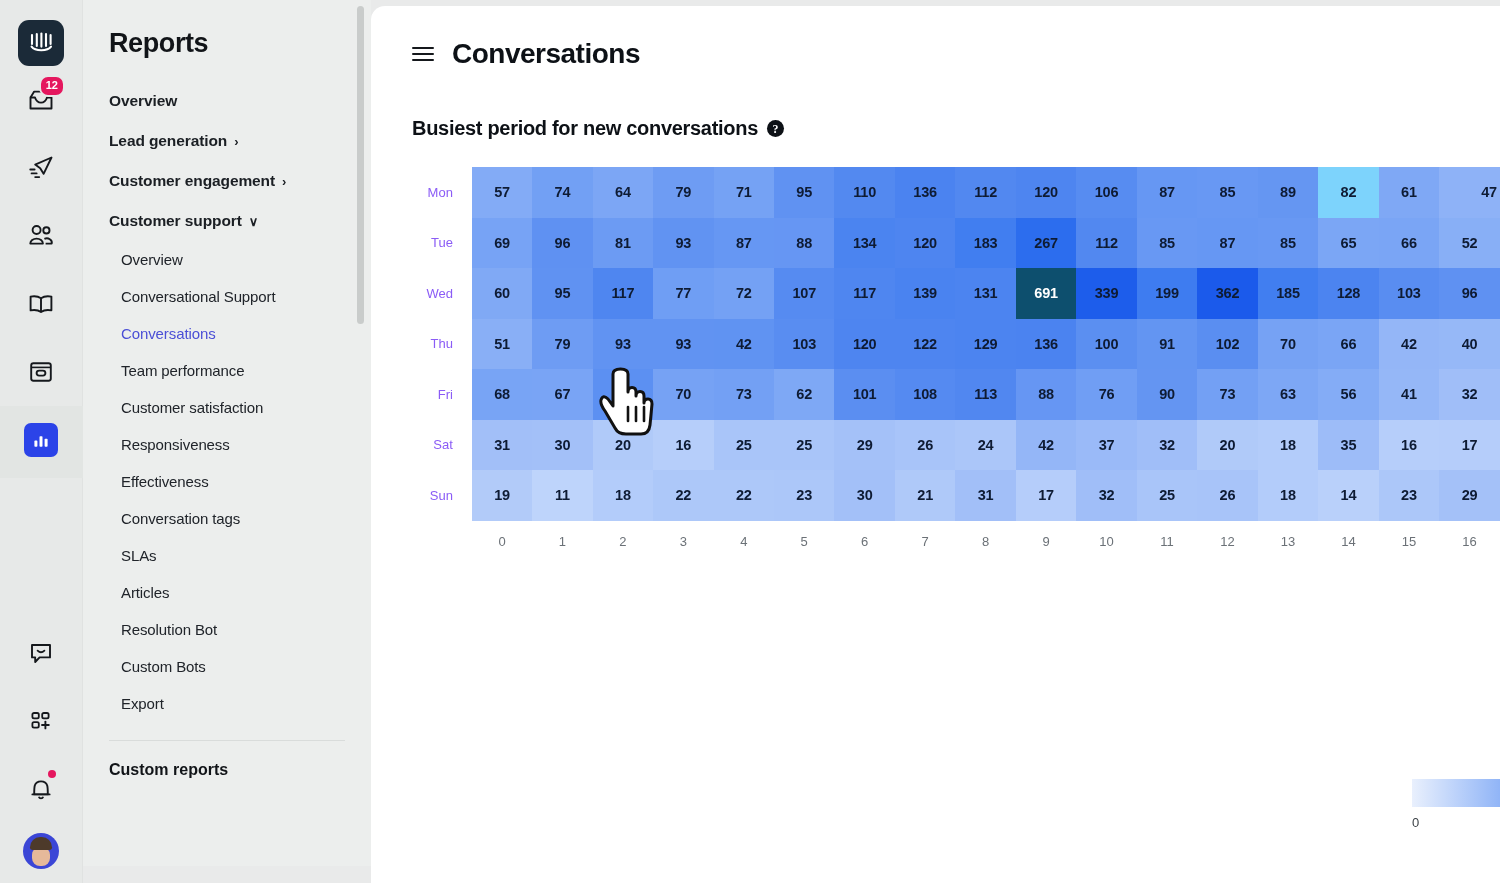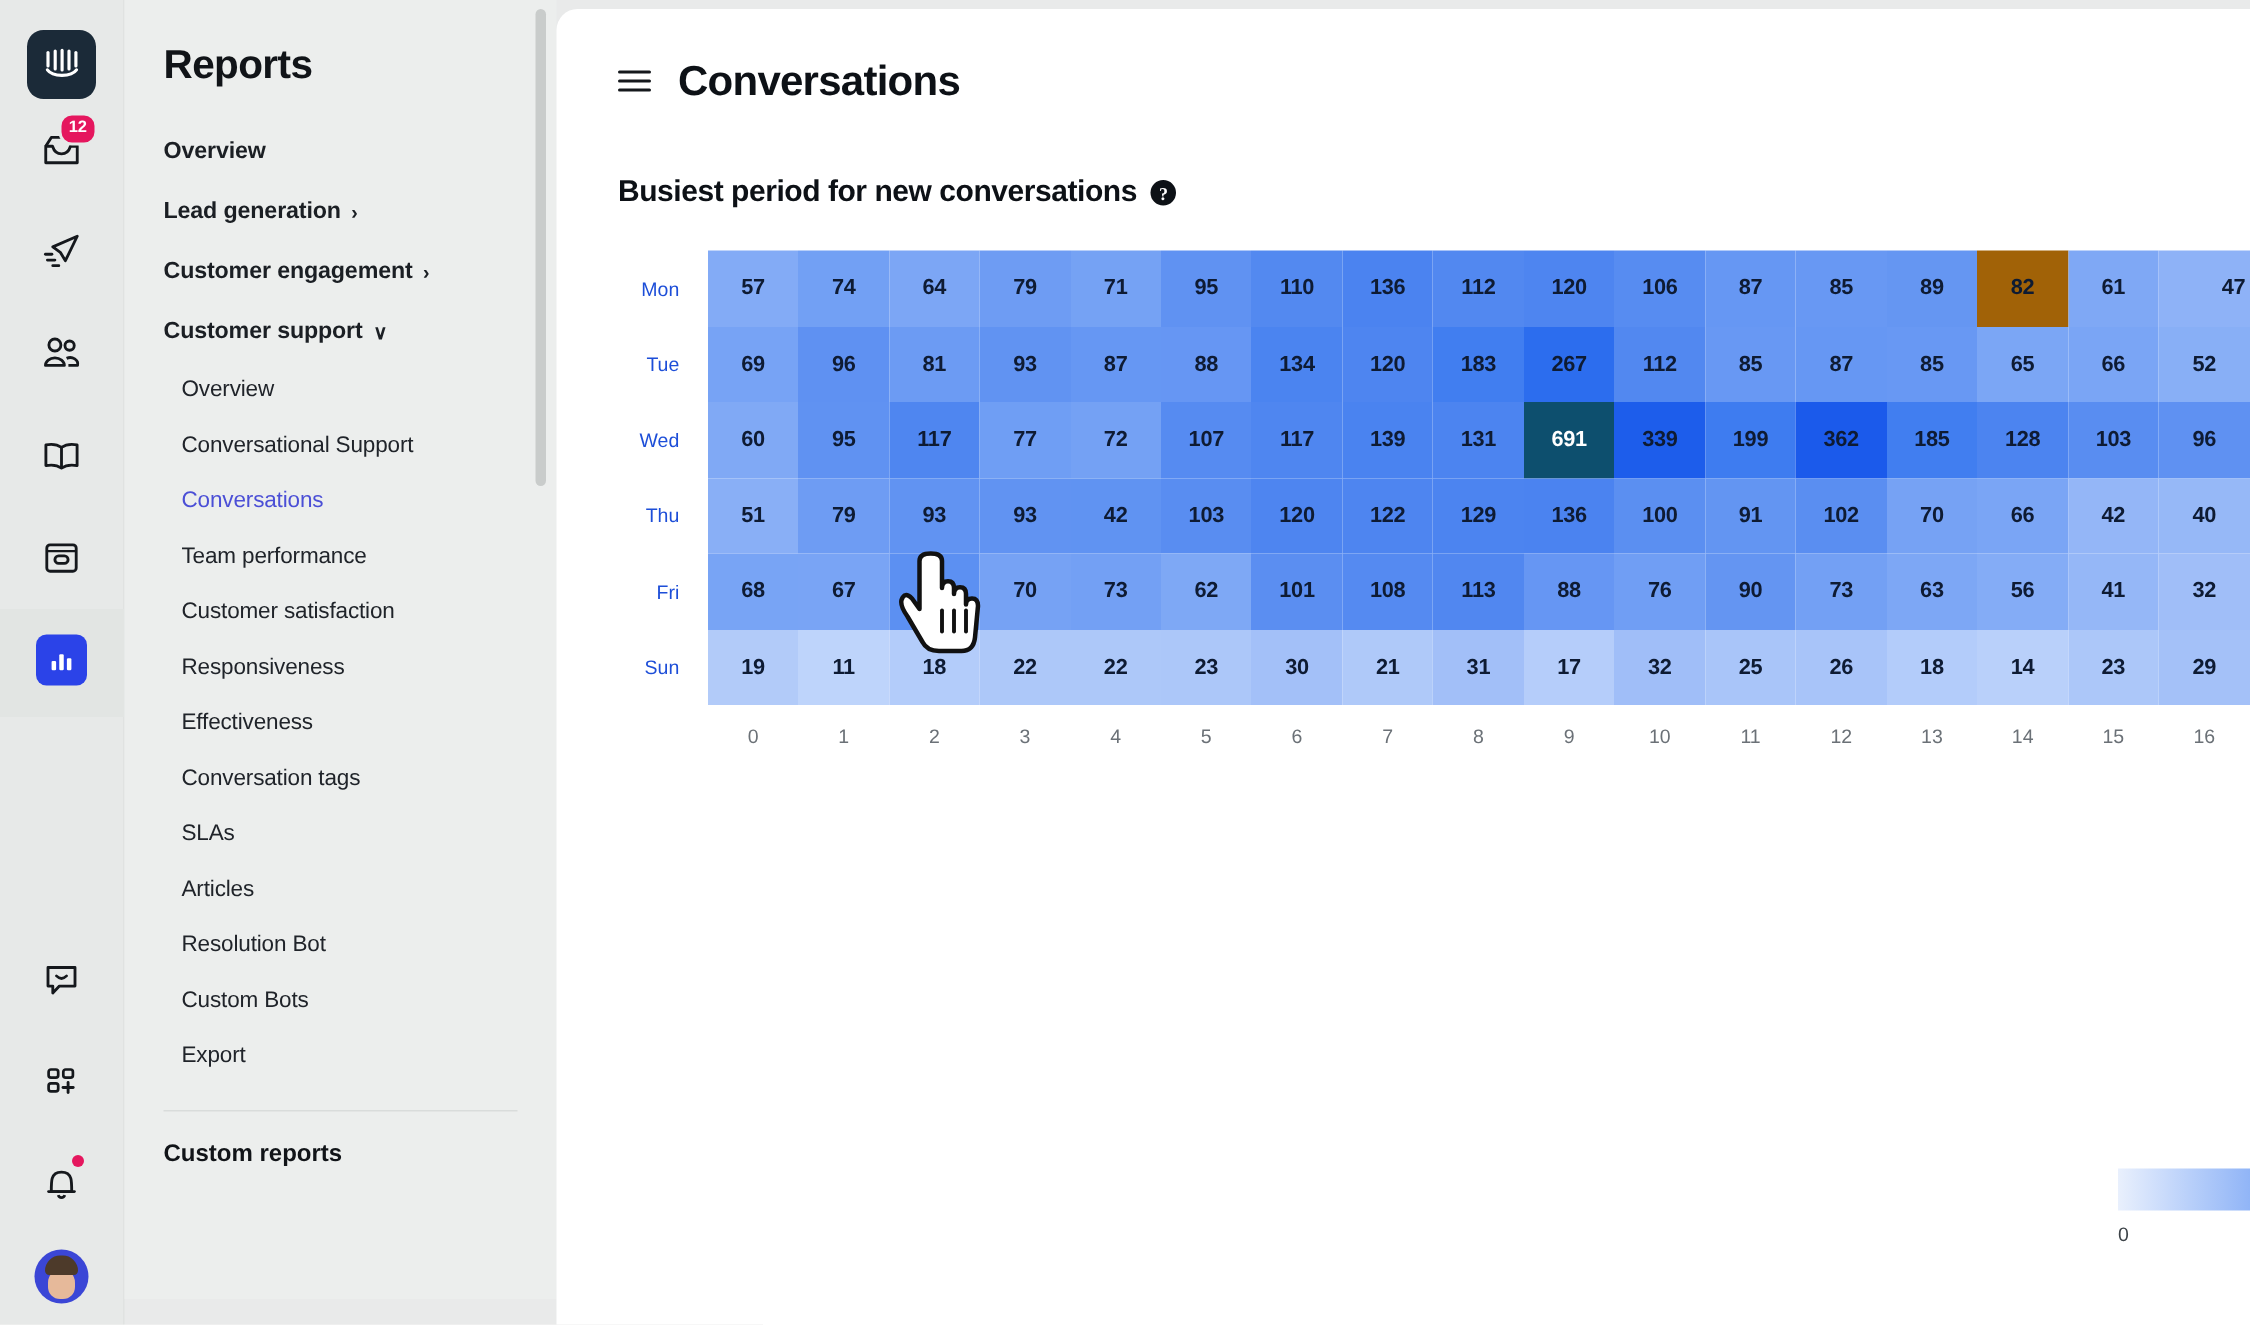--- a/index.html
+++ b/index.html
@@ -119,21 +119,21 @@
     color: #fff; font-size: 12px; font-weight: 700;
     display:flex; align-items:center; justify-content:center; cursor: pointer;
     line-height: 1; font-family: "Liberation Serif", serif;
   }
 
   
   .chart-wrap { position: relative; margin-top: 27px; padding-left: 41px; }
   .hm-table { border-collapse: collapse; table-layout: fixed; }
   .hm-rowlabel {
     width: 60px; text-align: right; padding-right: 19px;
-    font-size: 13px; color: #1d4ed8; font-weight: 400; background: #fff;
+    font-size: 13px; color: #8b5cf6; font-weight: 400; background: #fff;
     height: 50.5px; vertical-align: middle;
   }
   .hm-cell {
     width: 60.8px; height: 50.5px; text-align: center; vertical-align: middle;
     font-size: 14.5px; font-weight: 700; color: #0e1b33;
     letter-spacing: -0.2px;
   }
   .hm-cell.lightfg { color: #ffffff; }
   .hm-collabel {
     text-align: center; font-size: 13px; color: #6b7177;
@@ -334,21 +334,21 @@
               <td class="hm-cell" style="background: rgb(117, 162, 244);">71</td>
               <td class="hm-cell" style="background: rgb(96, 146, 242);">95</td>
               <td class="hm-cell" style="background: rgb(83, 137, 240);">110</td>
               <td class="hm-cell" style="background: rgb(75, 131, 240);">136</td>
               <td class="hm-cell" style="background: rgb(82, 136, 240);">112</td>
               <td class="hm-cell" style="background: rgb(78, 133, 240);">120</td>
               <td class="hm-cell" style="background: rgb(87, 140, 241);">106</td>
               <td class="hm-cell" style="background: rgb(102, 151, 243);">87</td>
               <td class="hm-cell" style="background: rgb(104, 152, 243);">85</td>
               <td class="hm-cell" style="background: rgb(101, 150, 242);">89</td>
-              <td class="hm-cell" style="background: #a16207;">82</td>
+              <td class="hm-cell" style="background: #7dd3fc;">82</td>
               <td class="hm-cell" style="background: rgb(127, 168, 245);">61</td>
               <td class="hm-cell" style="background: rgb(142, 178, 247); padding-left: 40px;">47</td>
             </tr>
             <tr>
               <td class="hm-rowlabel">Tue</td>
               <td class="hm-cell" style="background: rgb(119, 163, 245);">69</td>
               <td class="hm-cell" style="background: rgb(95, 145, 242);">96</td>
               <td class="hm-cell" style="background: rgb(108, 155, 243);">81</td>
               <td class="hm-cell" style="background: rgb(97, 147, 242);">93</td>
               <td class="hm-cell" style="background: rgb(102, 151, 243);">87</td>
@@ -419,20 +419,40 @@
               <td class="hm-cell" style="background: rgb(102, 150, 243);">88</td>
               <td class="hm-cell" style="background: rgb(112, 158, 244);">76</td>
               <td class="hm-cell" style="background: rgb(100, 149, 242);">90</td>
               <td class="hm-cell" style="background: rgb(115, 160, 244);">73</td>
               <td class="hm-cell" style="background: rgb(125, 167, 245);">63</td>
               <td class="hm-cell" style="background: rgb(132, 172, 246);">56</td>
               <td class="hm-cell" style="background: rgb(149, 183, 247);">41</td>
               <td class="hm-cell" style="background: rgb(160, 190, 248);">32</td>
             </tr>
             <tr>
+              <td class="hm-rowlabel">Sat</td>
+              <td class="hm-cell" style="background: rgb(162, 191, 248);">31</td>
+              <td class="hm-cell" style="background: rgb(163, 192, 248);">30</td>
+              <td class="hm-cell" style="background: rgb(176, 202, 249);">20</td>
+              <td class="hm-cell" style="background: rgb(182, 206, 250);">16</td>
+              <td class="hm-cell" style="background: rgb(169, 197, 249);">25</td>
+              <td class="hm-cell" style="background: rgb(169, 197, 249);">25</td>
+              <td class="hm-cell" style="background: rgb(164, 193, 248);">29</td>
+              <td class="hm-cell" style="background: rgb(168, 196, 249);">26</td>
+              <td class="hm-cell" style="background: rgb(171, 198, 249);">24</td>
+              <td class="hm-cell" style="background: rgb(148, 182, 247);">42</td>
+              <td class="hm-cell" style="background: rgb(154, 186, 248);">37</td>
+              <td class="hm-cell" style="background: rgb(160, 190, 248);">32</td>
+              <td class="hm-cell" style="background: rgb(176, 202, 249);">20</td>
+              <td class="hm-cell" style="background: rgb(179, 204, 250);">18</td>
+              <td class="hm-cell" style="background: rgb(157, 188, 248);">35</td>
+              <td class="hm-cell" style="background: rgb(182, 206, 250);">16</td>
+              <td class="hm-cell" style="background: rgb(181, 205, 250);">17</td>
+            </tr>
+            <tr>
               <td class="hm-rowlabel">Sun</td>
               <td class="hm-cell" style="background: rgb(178, 203, 249);">19</td>
               <td class="hm-cell" style="background: rgb(190, 212, 251);">11</td>
               <td class="hm-cell" style="background: rgb(179, 204, 250);">18</td>
               <td class="hm-cell" style="background: rgb(173, 200, 249);">22</td>
               <td class="hm-cell" style="background: rgb(173, 200, 249);">22</td>
               <td class="hm-cell" style="background: rgb(172, 199, 249);">23</td>
               <td class="hm-cell" style="background: rgb(163, 192, 248);">30</td>
               <td class="hm-cell" style="background: rgb(175, 201, 249);">21</td>
               <td class="hm-cell" style="background: rgb(162, 191, 248);">31</td>

